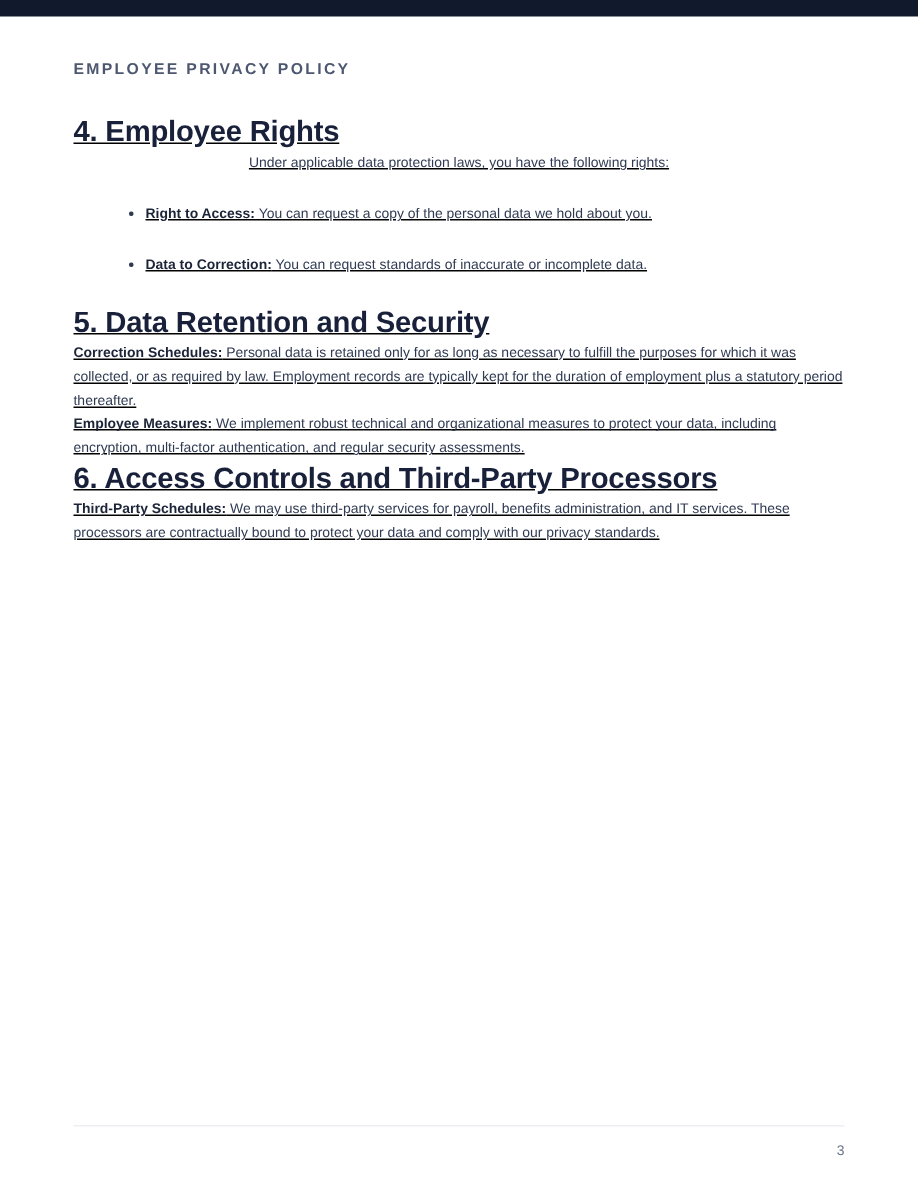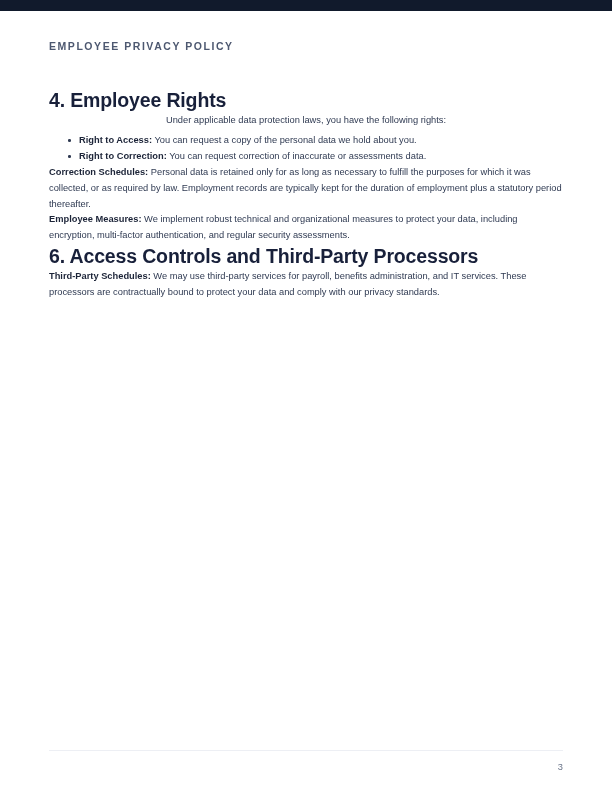--- a/index.html
+++ b/index.html
@@ -44,23 +44,24 @@
     font-weight: bold;
     letter-spacing: 1.55px;
     color: #4d5870;
     text-transform: uppercase;
     line-height: 14px;
   }
 
   
   .content {
     position: absolute;
-    top: 88px;
+    top: 76px;
     left: 49px;
     width: 514px;
+    text-decoration: underline;
   }
 
   h2.section-heading {
     margin: 0;
     font-size: 19.5px;
     font-weight: bold;
     color: #18203a;
     line-height: 25px;
     letter-spacing: -0.15px;
   }
@@ -88,21 +89,21 @@
     margin: 4px 0 0 0;
     padding: 0 0 0 30px;
     list-style: none;
   }
   ul.rights-list li {
     position: relative;
     font-size: 9.3px;
     line-height: 15.9px;
     color: #2f3a52;
     padding-left: 0;
-    margin: 0;
+    margin: 18px;
   }
   ul.rights-list li .bullet {
     position: absolute;
     left: -11px;
     top: 6.5px;
     width: 2.6px;
     height: 2.6px;
     background: #2f3a52;
     border-radius: 50%;
   }
@@ -142,24 +143,25 @@
 
     <h2 class="section-heading sec-4-heading">4. Employee Rights</h2>
 
     <p class="body-text intro">Under applicable data protection laws, you have the following rights:</p>
 
     <ul class="rights-list">
       <li>
         <span class="bullet"></span><span class="lead">Right to Access:</span><span> You can request a copy of the personal data we hold about you.</span>
       </li>
       <li>
-        <span class="bullet"></span><span class="lead">Right to Correction:</span><span> You can request correction of inaccurate or assessments data.</span>
+        <span class="bullet"></span><span class="lead">Data to Correction:</span><span> You can request standards of inaccurate or incomplete data.</span>
       </li>
     </ul>
 
+    <h2 class="section-heading sec-5-heading">5. Data Retention and Security</h2>
 
     <p class="body-text para-first"><span class="lead">Correction Schedules:</span><span> Personal data is retained only for as long as necessary to fulfill the purposes for which it was collected, or as required by law. Employment records are typically kept for the duration of employment plus a statutory period thereafter.</span></p>
 
     <p class="body-text para"><span class="lead">Employee Measures:</span><span> We implement robust technical and organizational measures to protect your data, including encryption, multi-factor authentication, and regular security assessments.</span></p>
 
     <h2 class="section-heading sec-6-heading">6. Access Controls and Third-Party Processors</h2>
 
 
     <p class="body-text para"><span class="lead">Third-Party Schedules:</span><span> We may use third-party services for payroll, benefits administration, and IT services. These processors are contractually bound to protect your data and comply with our privacy standards.</span></p>
 

